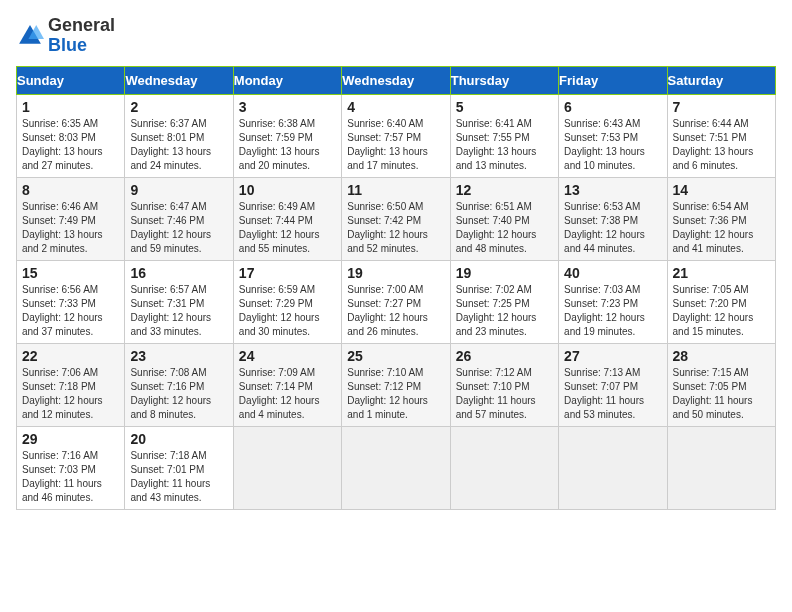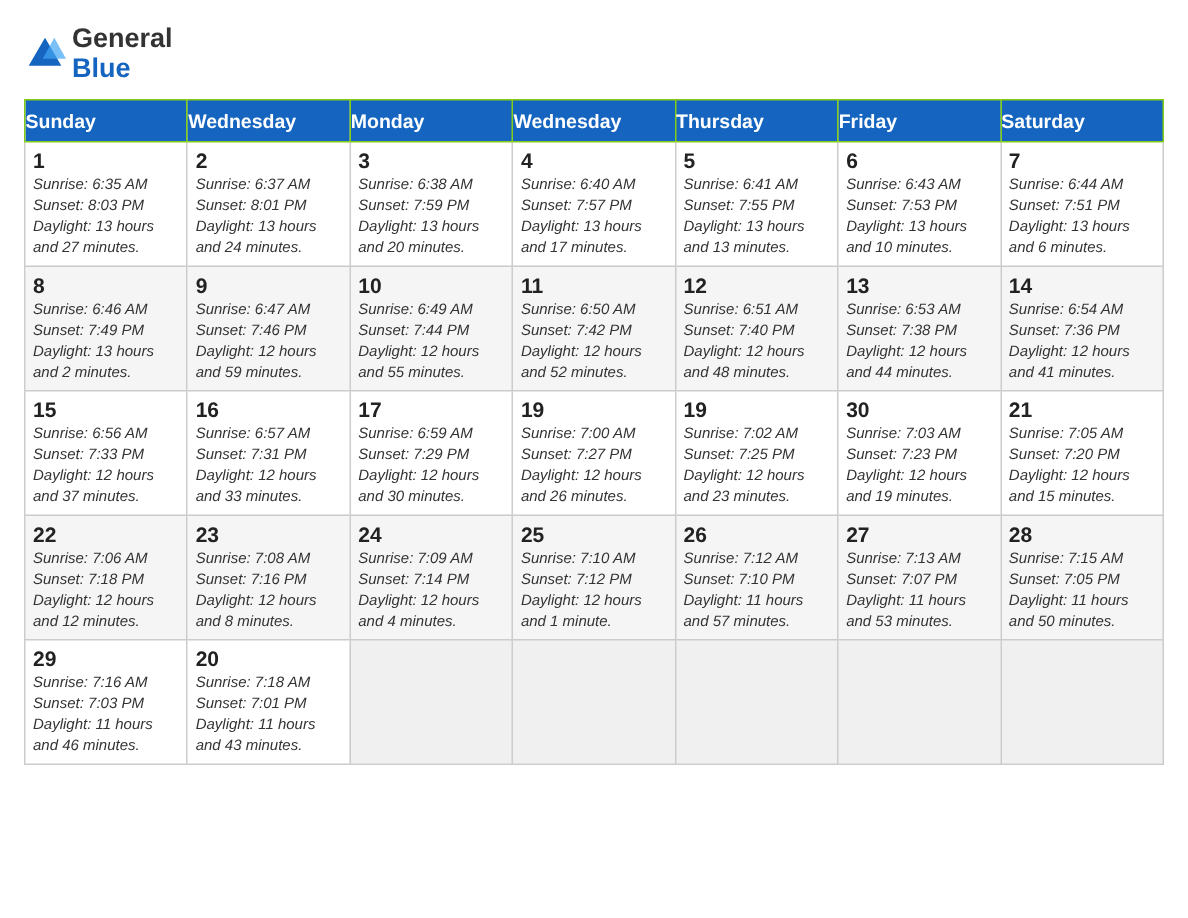--- a/index.html
+++ b/index.html
@@ -83,21 +83,20 @@
       font-size: 14px;
       font-weight: bold;
       color: #222;
       display: block;
       margin-bottom: 2px;
     }
     .day-detail {
       font-size: 10px;
       color: #333;
       line-height: 1.4;
-      font-style: italic;
     }
     .empty-cell {
       background: #f0f0f0 !important;
     }
   </style>
 </head>
 <body>
 
 <div class="header-area">
   <div class="logo">
@@ -200,21 +199,21 @@
         </td>
         <td>
           <span class="day-number">19</span>
           <div class="day-detail">Sunrise: 7:00 AM<br>Sunset: 7:27 PM<br>Daylight: 12 hours and 26 minutes.</div>
         </td>
         <td>
           <span class="day-number">19</span>
           <div class="day-detail">Sunrise: 7:02 AM<br>Sunset: 7:25 PM<br>Daylight: 12 hours and 23 minutes.</div>
         </td>
         <td>
-          <span class="day-number">30</span>
+          <span class="day-number">40</span>
           <div class="day-detail">Sunrise: 7:03 AM<br>Sunset: 7:23 PM<br>Daylight: 12 hours and 19 minutes.</div>
         </td>
         <td>
           <span class="day-number">21</span>
           <div class="day-detail">Sunrise: 7:05 AM<br>Sunset: 7:20 PM<br>Daylight: 12 hours and 15 minutes.</div>
         </td>
       </tr>
       <tr>
         <td>
           <span class="day-number">22</span>

